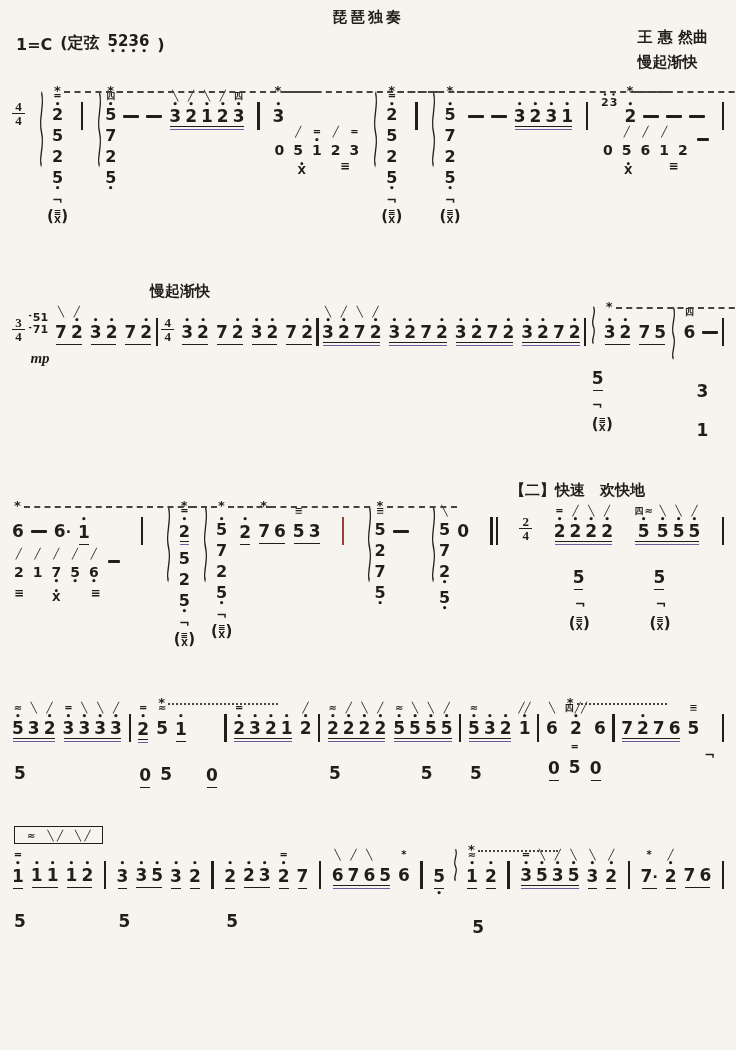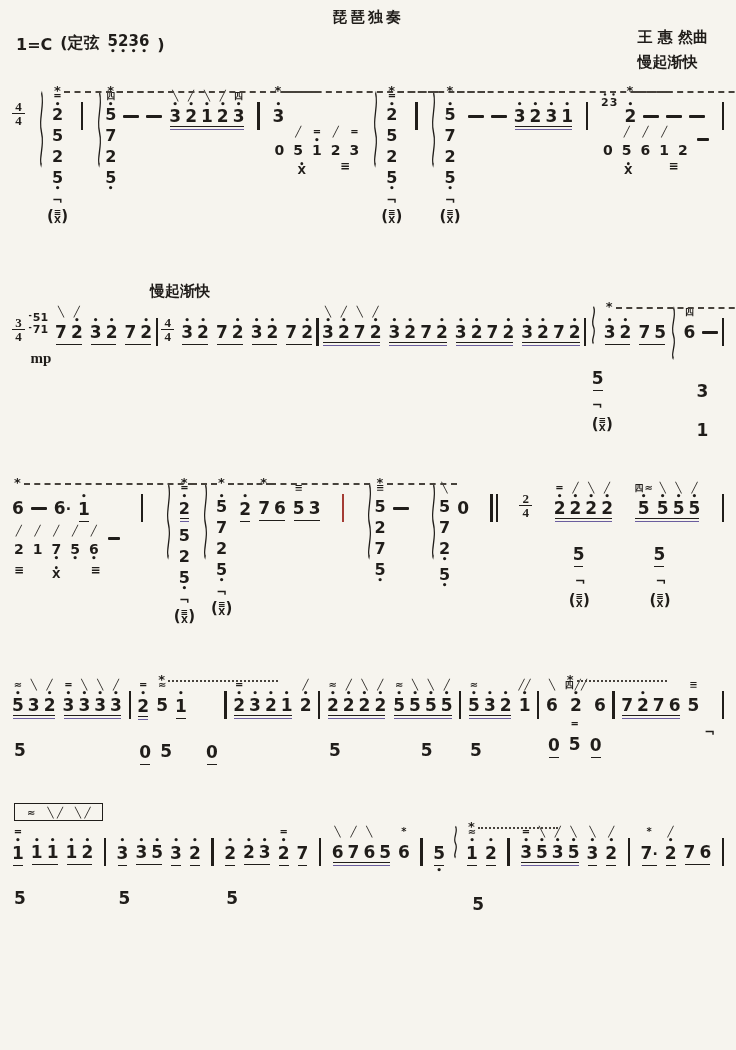--- a/index.html
+++ b/index.html
@@ -76,21 +76,21 @@
   .starline.dotted{border-top-style:dotted}
   .starline::before{content:"*";position:absolute;left:-10px;top:-10px;font-size:13px;font-weight:700}
 
   .gr{display:inline-flex;gap:1px;margin-top:4px;font-weight:700}
   .gnote{display:inline-flex;flex-direction:column;align-items:center}
   .gd{font-size:7px;line-height:4px}
   .gn{font-size:11px;line-height:11px}
   .gr2{display:inline-flex;flex-direction:column;margin-top:6px;font-size:11px;line-height:10px;font-weight:700}
   .gr2 span::before{content:"-";font-size:8px;vertical-align:3px;margin-right:1px}
 
-  .dyn{font-family:"Liberation Serif",serif;font-weight:700;font-size:15px}
+  .dyn{font-family:"Liberation Serif",serif;font-style:italic;font-weight:700;font-size:15px}
   .sp{display:inline-block}
   .box{display:inline-flex;gap:12px;border:1.7px solid #201d1a;padding:0 12px;font-size:10px;font-weight:700;
        height:16px;align-items:center;position:absolute;top:-22px;left:2px;background:transparent}
 </style>
 </head>
 <body>
 
 <div class="page">
   <div class="subtitle">琵琶独奏</div>
 
@@ -770,20 +770,21 @@
                 <span class="mrow"></span>
                 <span class="drow"></span>
                 <span class="num">1</span>
               </span>
             </div>
           </div>
           <div class="bar"></div>
         </div>
       </div>
       <div class="sys-wrap">
+        <div class="syslabel" style="margin-left: 498px;">【二】快速　欢快地</div>
         <div class="sys">
           <div class="cell">
             <div class="mline">
               <span class="nt">
                 <span class="mrow"></span>
                 <span class="drow"></span>
                 <span class="num">6</span>
                 <span class="starline" style="width: 170px;"></span>
               </span>
               <span class="dsh"></span>

